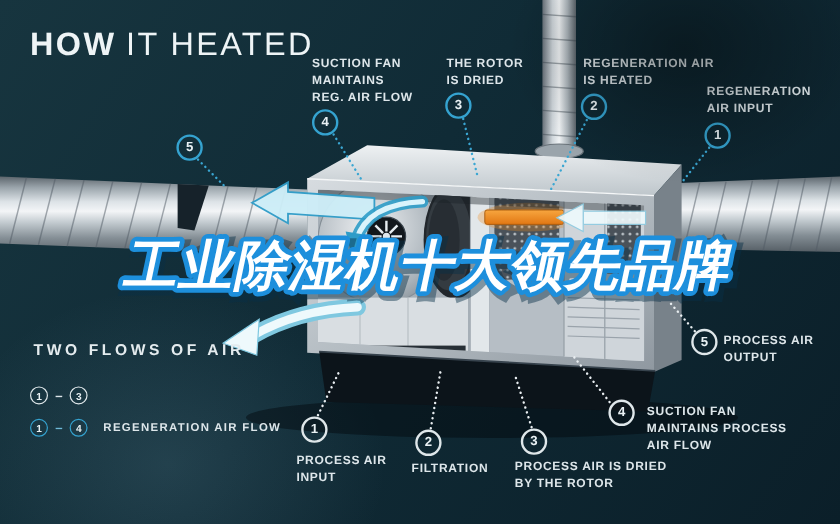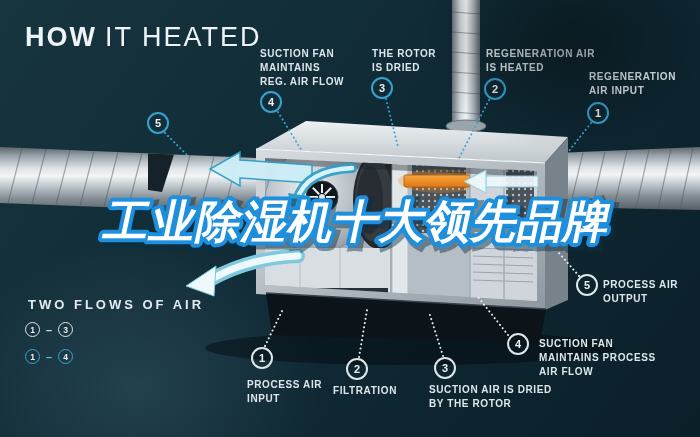--- a/index.html
+++ b/index.html
@@ -29,21 +29,21 @@
     color:#dde6ea;line-height:1.4;white-space:pre-line;
   }
   .badge{
     position:absolute;width:22px;height:22px;border-radius:50%;
     border:2px solid #35a3d0;box-sizing:border-box;
     display:flex;align-items:center;justify-content:center;
     font-size:11px;font-weight:700;color:#e9f1f4;
   }
   .badge.white{border-color:#dfe7ea;}
   .legend-head{
-    position:absolute;left:28px;top:297px;font-size:13px;font-weight:600;
+    position:absolute;left:28px;top:284px;font-size:13px;font-weight:600;
     letter-spacing:3px;color:#e4ebee;white-space:nowrap;
   }
   .legend-row{
     position:absolute;left:25px;display:flex;align-items:center;gap:7px;
     color:#dde6ea;
   }
   .badge-sm{
     width:15px;height:15px;border-radius:50%;border:1.5px solid #35a3d0;
     box-sizing:border-box;display:flex;align-items:center;justify-content:center;
     font-size:8.5px;font-weight:700;color:#e9f1f4;flex:none;
@@ -274,24 +274,24 @@
 
   <div class="co-label" style="left:589px;top:70px">REGENERATION
 AIR INPUT</div>
   <div class="badge" style="left:587px;top:102px">1</div>
 
   <div class="badge white" style="left:251px;top:347px">1</div>
   <div class="co-label" style="left:247px;top:378px">PROCESS AIR
 INPUT</div>
 
   <div class="badge white" style="left:346px;top:358px">2</div>
-  <div class="co-label" style="left:333px;top:384px">FILTRATION</div>
+  <div class="co-label" style="left:343px;top:384px">FILTRATION</div>
 
   <div class="badge white" style="left:434px;top:357px">3</div>
-  <div class="co-label" style="left:429px;top:383px">SUCTION AIR IS DRIED
+  <div class="co-label" style="left:429px;top:383px">PROCESS AIR IS DRIED
 BY THE ROTOR</div>
 
   <div class="badge white" style="left:507px;top:333px">4</div>
   <div class="co-label" style="left:539px;top:337px">SUCTION FAN
 MAINTAINS PROCESS
 AIR FLOW</div>
 
   <div class="badge white" style="left:576px;top:274px">5</div>
   <div class="co-label" style="left:603px;top:278px">PROCESS AIR
 OUTPUT</div>
@@ -301,15 +301,16 @@
   <div class="legend-row" style="top:322px">
     <span class="badge-sm white">1</span>
     <span class="legend-dash">–</span>
     <span class="badge-sm white">3</span>
   </div>
 
   <div class="legend-row" style="top:349px">
     <span class="badge-sm">1</span>
     <span class="legend-dash teal">–</span>
     <span class="badge-sm">4</span>
+    <span class="legend-label">REGENERATION AIR FLOW</span>
   </div>
 
 </div>
 
 </body></html>

